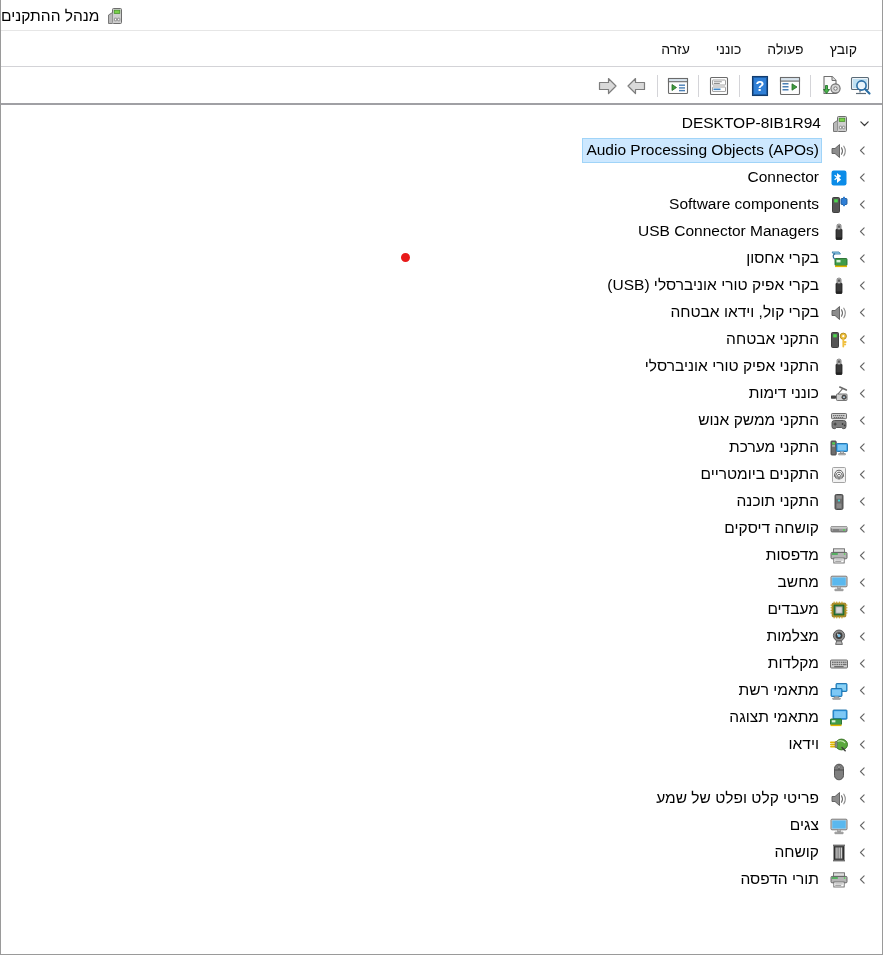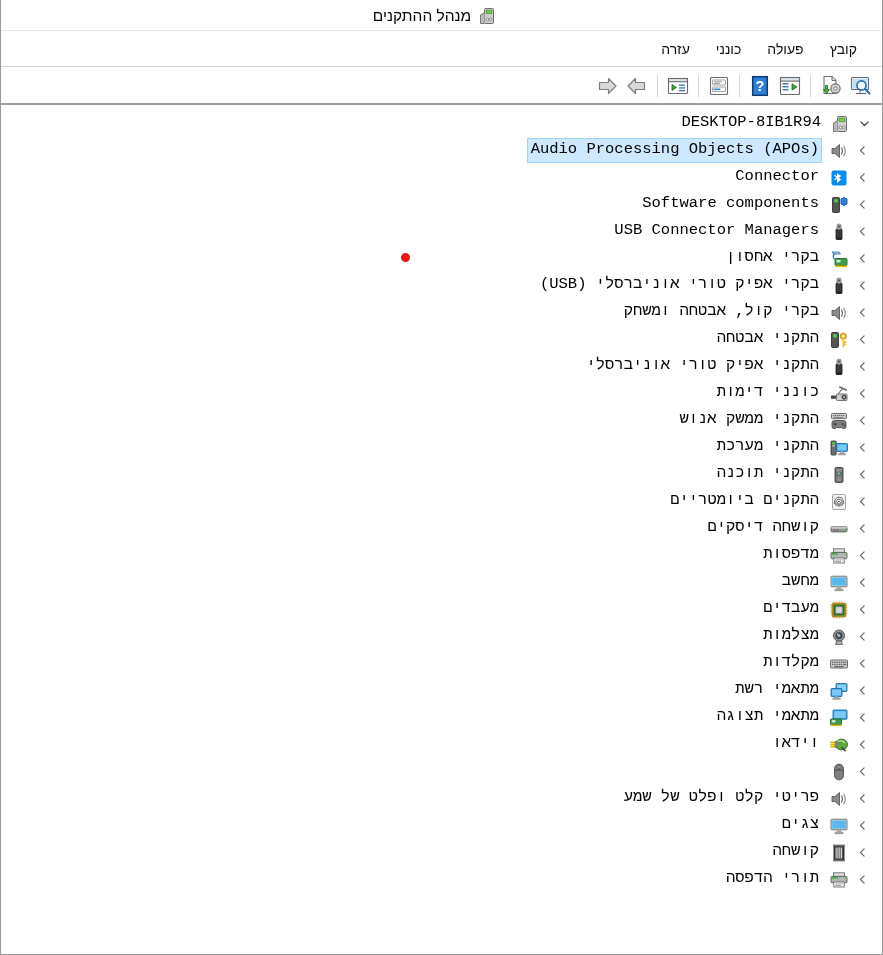--- a/index.html
+++ b/index.html
@@ -29,21 +29,21 @@
     border-bottom: 1px solid #9a9a9a;
   }
 
   
   .titlebar {
     height: 31px;
     min-height: 31px;
     background: #ffffff;
     display: flex;
     align-items: center;
-    justify-content: center;
+    justify-content: flex-end;
     padding: 0 8px 0 0;
     position: relative;
     box-sizing: border-box;
   }
   .titlebar-inner {
     display: flex;
     align-items: center;
     gap: 7px;
     margin-right: 4px;
     flex-direction: row;
@@ -177,21 +177,20 @@
     margin-left: 6px;
   }
   .row-icon svg { display:block; }
   .row-label {
     font-size: 15.5px;
     color: #000000;
     line-height: 1;
     padding: 3px 2px 4px 3px;
     border: 1px solid transparent;
     box-sizing: border-box;
-    font-family: Liberation Mono, monospace;
   }
   .tree-row.root { padding-right: 6px; }
   .tree-row.child { padding-right: 8px; }
   .tree-row.selected .row-label {
     background: #cde8ff;
     border: 1px solid #a0d4f8;
   }
 
   
   .marker-dot {
@@ -419,21 +418,21 @@
           <span class="twisty">
             <svg width="13" height="13" viewBox="0 0 16 16">
               <path d="M10 3.5 L5.5 8 L10 12.5" fill="none" stroke="#676767" stroke-width="1.4" stroke-linecap="round" stroke-linejoin="round"></path>
             </svg>
           </span>
           <span class="row-icon">
             <svg width="20" height="20" viewBox="0 0 20 20">
               <use href="#i-speaker"></use>
             </svg>
           </span>
-          <span class="row-label">בקרי קול, אבטחה ומשחק</span>
+          <span class="row-label">בקרי קול, וידאו אבטחה</span>
         </div>
         <div class="tree-row child">
           <span class="twisty">
             <svg width="13" height="13" viewBox="0 0 16 16">
               <path d="M10 3.5 L5.5 8 L10 12.5" fill="none" stroke="#676767" stroke-width="1.4" stroke-linecap="round" stroke-linejoin="round"></path>
             </svg>
           </span>
           <span class="row-icon">
             <svg width="20" height="20" viewBox="0 0 20 20">
               <use href="#i-security-key"></use>
@@ -494,37 +493,37 @@
           <span class="row-label">התקני מערכת</span>
         </div>
         <div class="tree-row child">
           <span class="twisty">
             <svg width="13" height="13" viewBox="0 0 16 16">
               <path d="M10 3.5 L5.5 8 L10 12.5" fill="none" stroke="#676767" stroke-width="1.4" stroke-linecap="round" stroke-linejoin="round"></path>
             </svg>
           </span>
           <span class="row-icon">
             <svg width="20" height="20" viewBox="0 0 20 20">
+              <use href="#i-fingerprint"></use>
+            </svg>
+          </span>
+          <span class="row-label">התקנים ביומטריים</span>
+        </div>
+        <div class="tree-row child">
+          <span class="twisty">
+            <svg width="13" height="13" viewBox="0 0 16 16">
+              <path d="M10 3.5 L5.5 8 L10 12.5" fill="none" stroke="#676767" stroke-width="1.4" stroke-linecap="round" stroke-linejoin="round"></path>
+            </svg>
+          </span>
+          <span class="row-icon">
+            <svg width="20" height="20" viewBox="0 0 20 20">
               <use href="#i-software-device"></use>
             </svg>
           </span>
           <span class="row-label">התקני תוכנה</span>
-        </div>
-        <div class="tree-row child">
-          <span class="twisty">
-            <svg width="13" height="13" viewBox="0 0 16 16">
-              <path d="M10 3.5 L5.5 8 L10 12.5" fill="none" stroke="#676767" stroke-width="1.4" stroke-linecap="round" stroke-linejoin="round"></path>
-            </svg>
-          </span>
-          <span class="row-icon">
-            <svg width="20" height="20" viewBox="0 0 20 20">
-              <use href="#i-fingerprint"></use>
-            </svg>
-          </span>
-          <span class="row-label">התקנים ביומטריים</span>
         </div>
         <div class="tree-row child">
           <span class="twisty">
             <svg width="13" height="13" viewBox="0 0 16 16">
               <path d="M10 3.5 L5.5 8 L10 12.5" fill="none" stroke="#676767" stroke-width="1.4" stroke-linecap="round" stroke-linejoin="round"></path>
             </svg>
           </span>
           <span class="row-icon">
             <svg width="20" height="20" viewBox="0 0 20 20">
               <use href="#i-disk-drive"></use>

